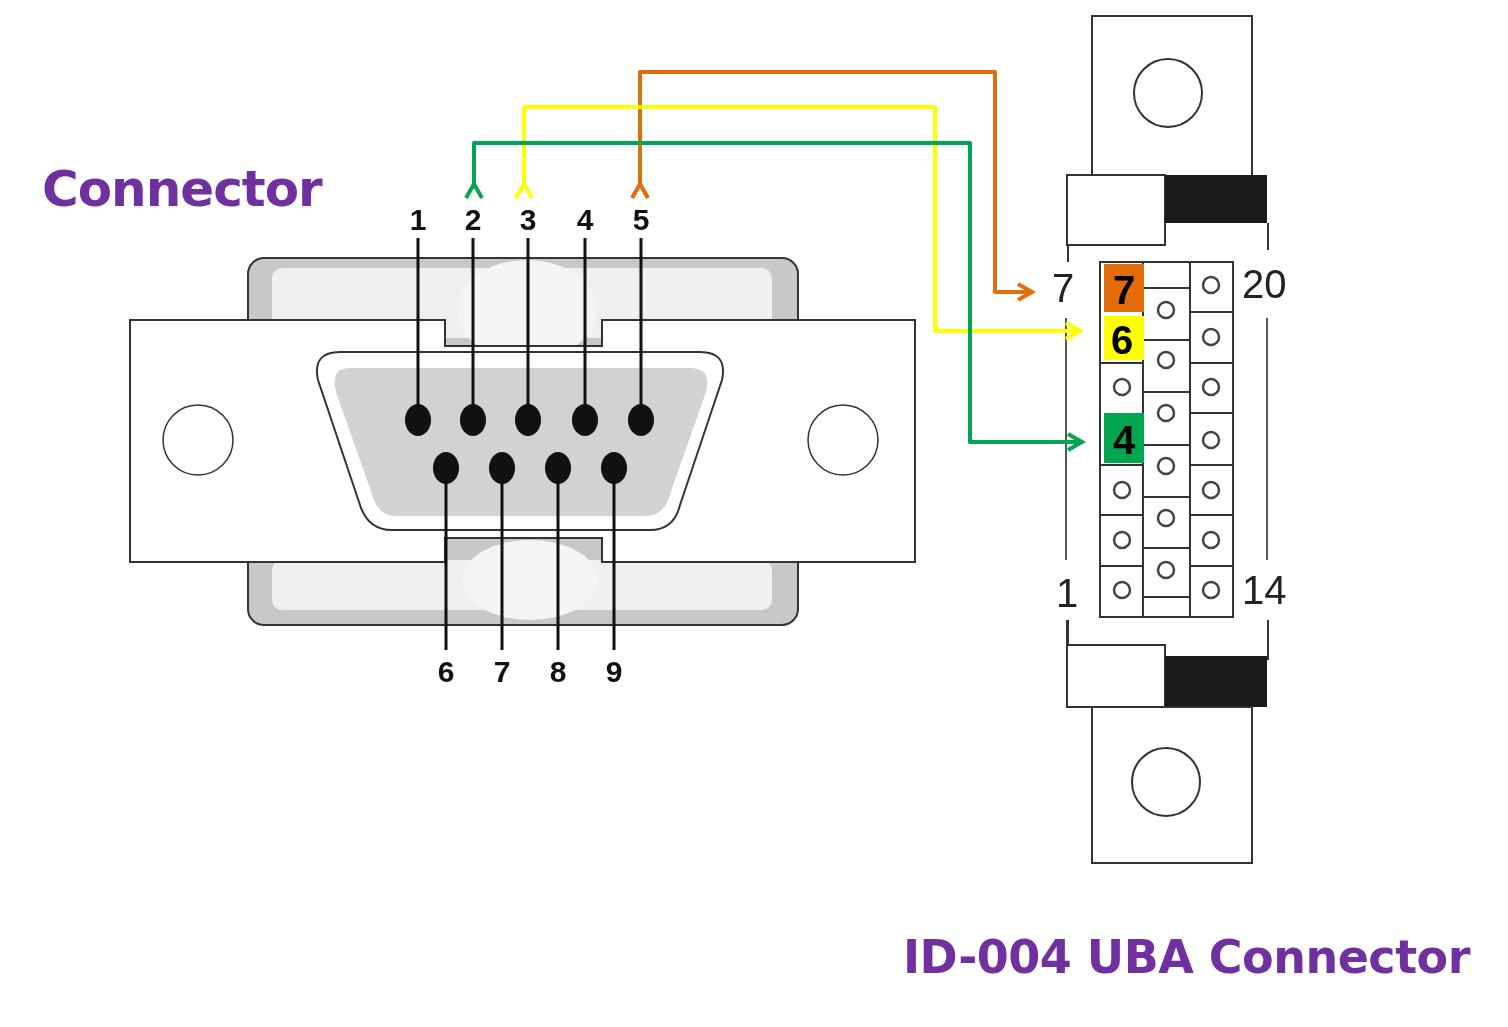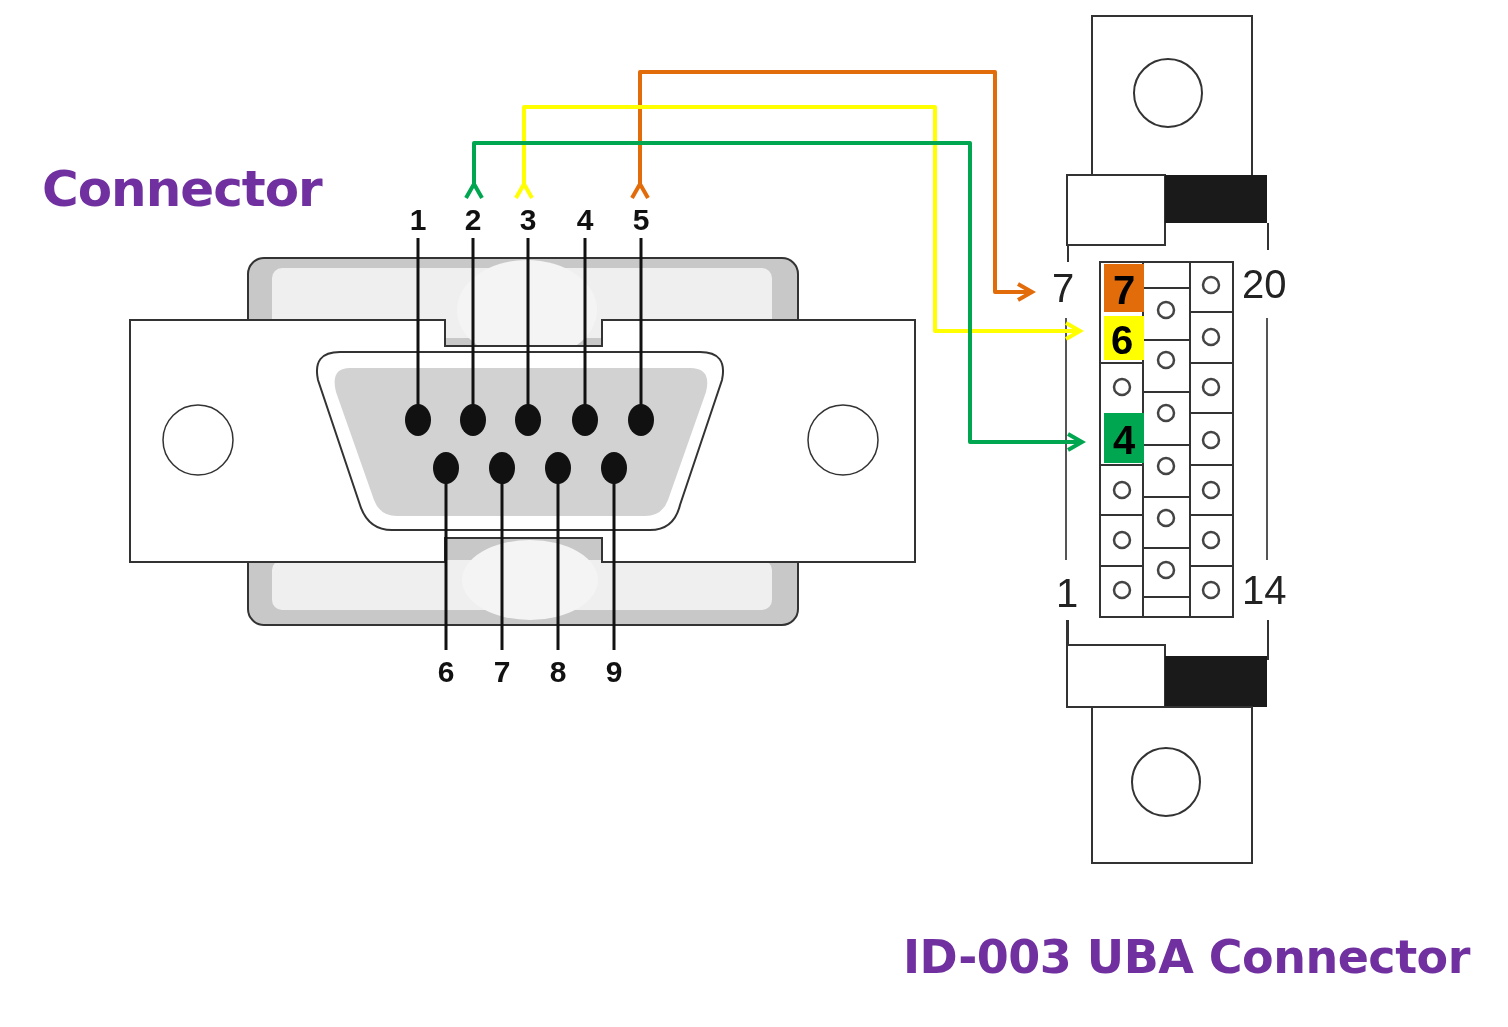--- a/index.html
+++ b/index.html
@@ -9,21 +9,21 @@
   #title-right { left: 903px; top: 930px; font-size: 46px; letter-spacing: -0.5px; }
   svg { position: absolute; left: 0; top: 0; }
   .pinnum { font-family: "Liberation Sans", sans-serif; font-weight: bold; font-size: 30px; fill: #111; }
   .sidenum { font-family: "Liberation Sans", sans-serif; font-size: 40px; fill: #222; }
   .badge { font-family: "Liberation Sans", sans-serif; font-weight: bold; font-size: 40px; fill: #000; }
 </style>
 </head>
 <body>
 
 <div id="title-left" class="title">Connector</div>
-<div id="title-right" class="title">ID-003 UBA Connector</div>
+<div id="title-right" class="title">ID-004 UBA Connector</div>
 
 <svg width="1508" height="1027" viewBox="0 0 1508 1027">
   <defs>
     <marker id="arr-o" viewBox="0 0 10 10" refX="8" refY="5" markerWidth="5" markerHeight="5" orient="auto">
         <path d="M1,1 L8,5 L1,9" fill="none" stroke="#e36c0a" stroke-width="2"></path>
       </marker>
     <marker id="arr-y" viewBox="0 0 10 10" refX="8" refY="5" markerWidth="5" markerHeight="5" orient="auto">
         <path d="M1,1 L8,5 L1,9" fill="none" stroke="#ffff00" stroke-width="2"></path>
       </marker>
     <marker id="arr-g" viewBox="0 0 10 10" refX="8" refY="5" markerWidth="5" markerHeight="5" orient="auto">

